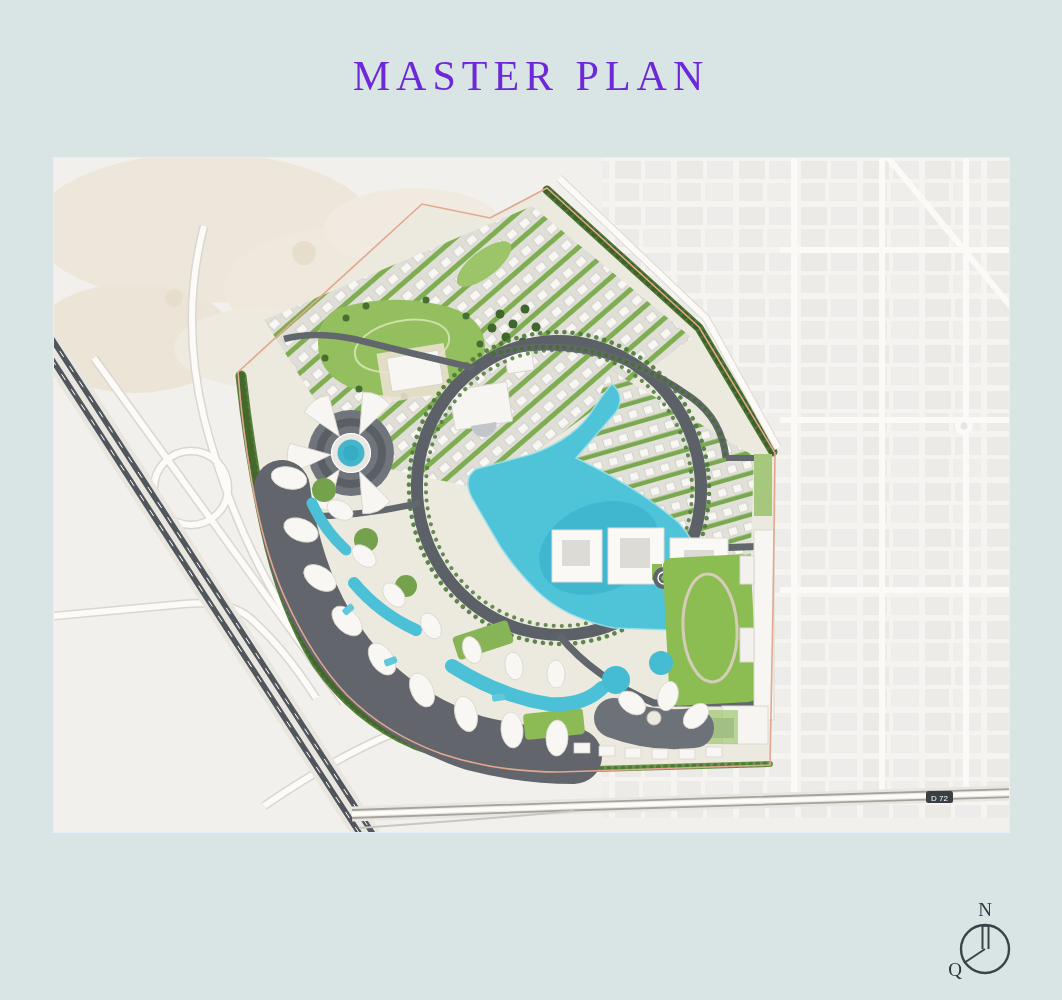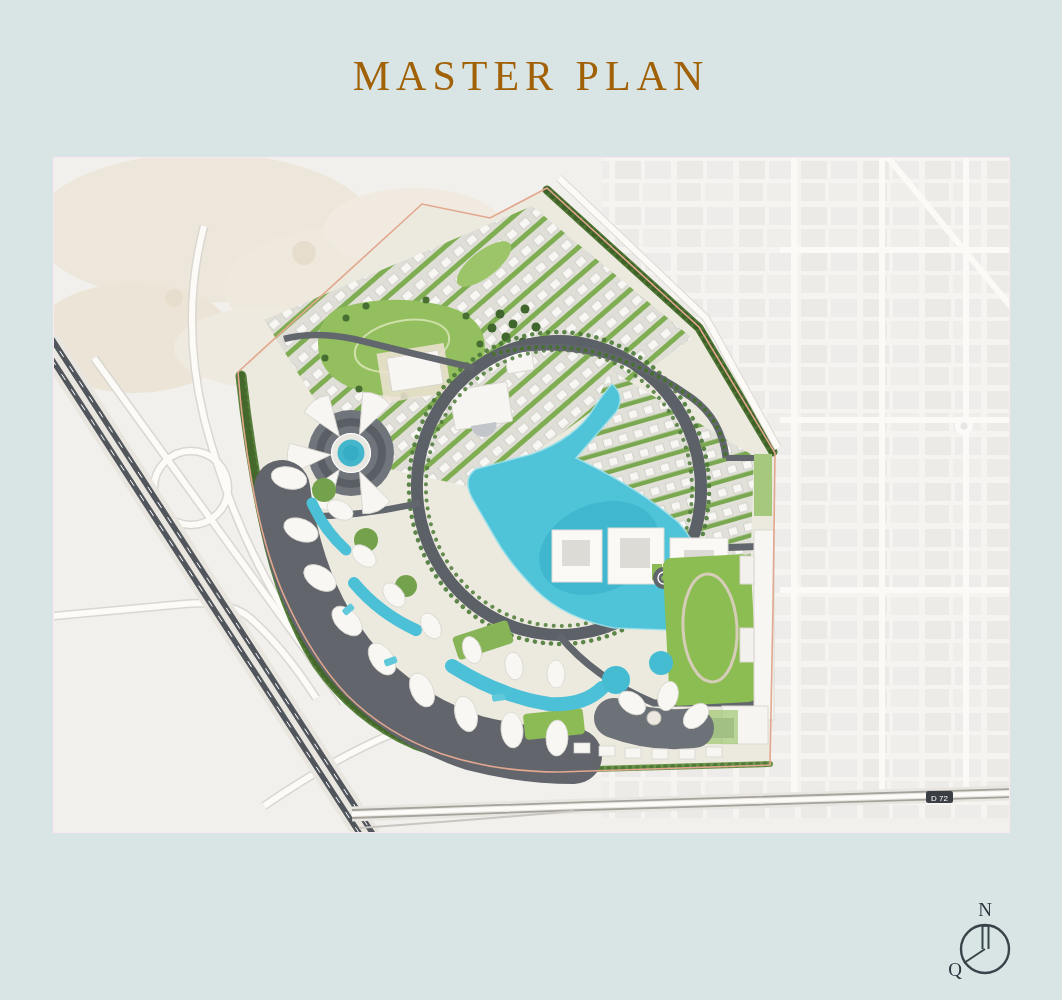--- a/index.html
+++ b/index.html
@@ -9,27 +9,27 @@
     font-family:"Liberation Serif", serif;
     position:relative;
     overflow:hidden;
   }
   .page-title{
     position:absolute;top:52px;left:0;width:100%;
     text-align:center;
     font-size:42px;
     font-weight:400;
     letter-spacing:6px;
-    color:#a16207;
+    color:#6d28d9;
   }
   .map-figure{
     position:absolute;left:53px;top:157px;
     width:955px;height:674px;
     border:1px solid rgba(255,255,255,.9);
-    background:#be185d;
+    background:#1d4ed8;
     box-sizing:content-box;
   }
   .map-figure svg{display:block;width:955px;height:674px;}
   .compass{
     position:absolute;right:27px;bottom:8px;
     width:110px;height:105px;
   }
   .compass text{
     font-family:"Liberation Serif", serif;
     fill:#2b3640;

